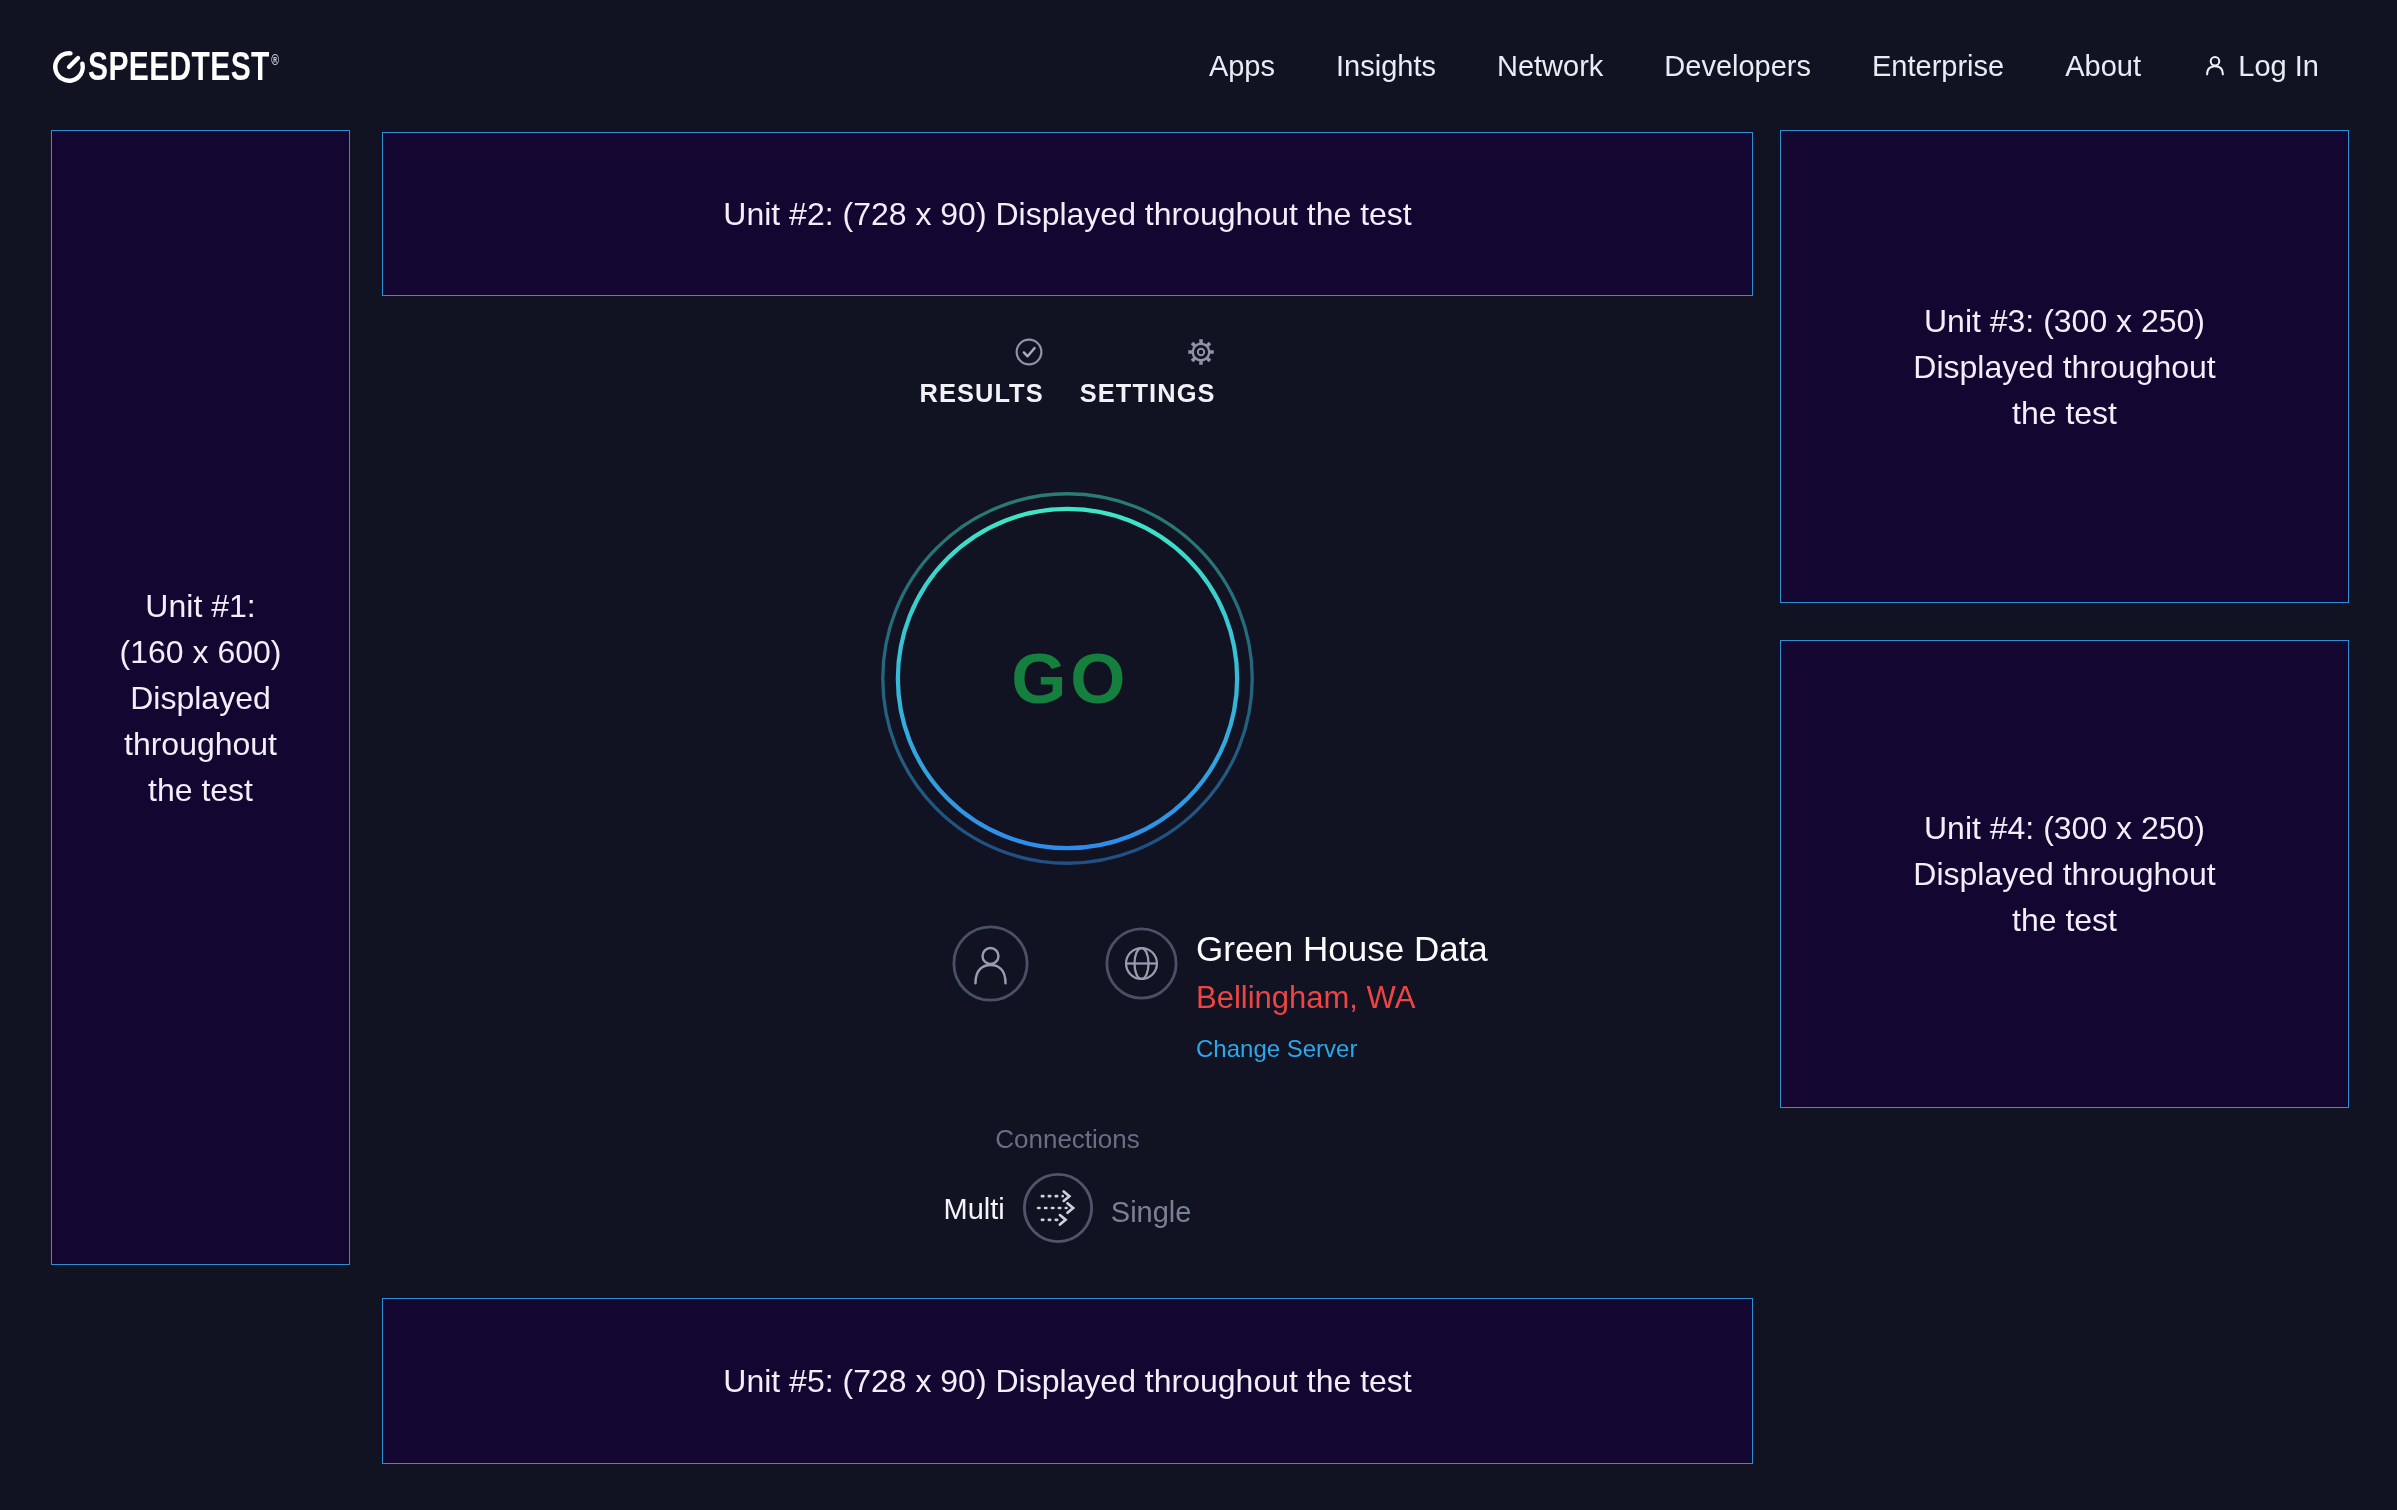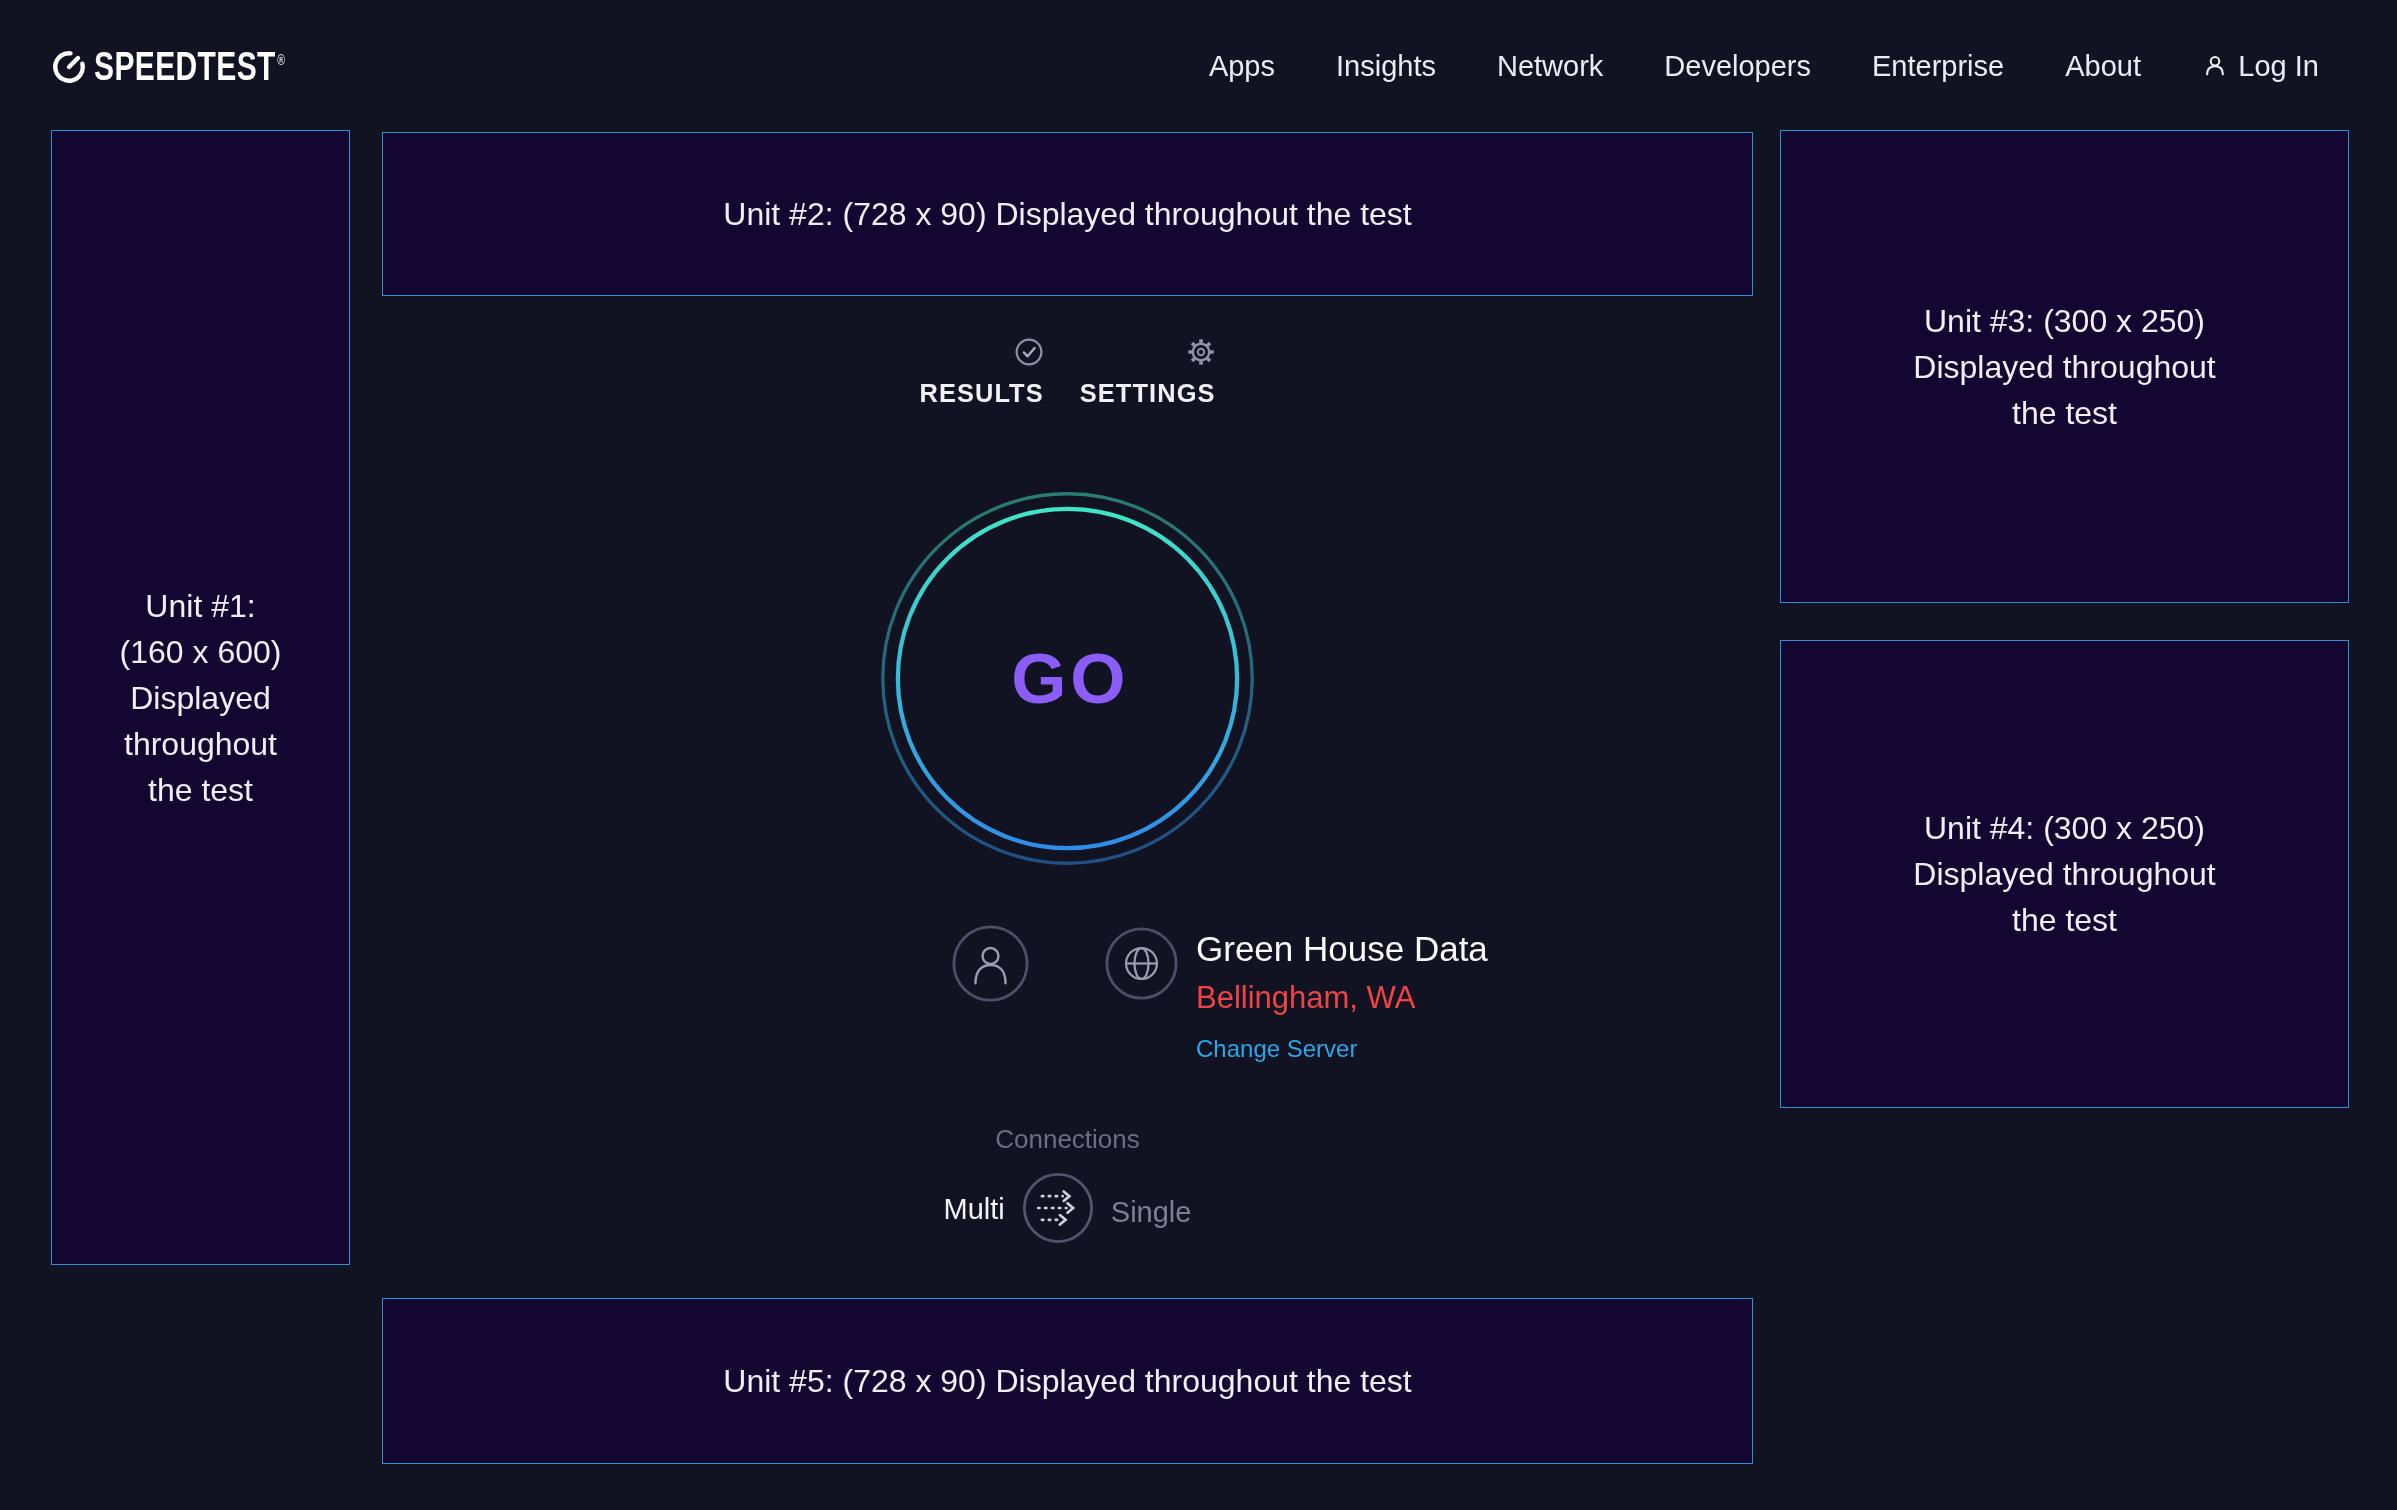--- a/index.html
+++ b/index.html
@@ -4,21 +4,21 @@
 <style>
   * { margin:0; padding:0; box-sizing:border-box; }
   html,body { background:#111322; }
   body { font-family:"Liberation Sans", sans-serif; }
   .page { position:relative; width:2397px; height:1510px; background:var(--page-bg,#111322); overflow:hidden; }
 
   
   .nav { position:absolute; top:0; left:0; right:0; height:132px;
          display:flex; align-items:center; justify-content:space-between;
          padding:0 78px 0 51px; }
-  .logo { display:flex; align-items:center; gap:7px; cursor:pointer; }
+  .logo { display:flex; align-items:center; gap:1px; cursor:pointer; }
   .logo-text { color:#ffffff; font-size:40px; font-weight:bold; white-space:nowrap;
                transform:scaleX(0.75); transform-origin:left center; display:inline-block; letter-spacing:0.5px; }
   .logo-tm { font-size:14px; vertical-align:15px; opacity:.8; margin-left:1.9px; }
   .nav-items { display:flex; align-items:center; gap:61px; }
   .nav-item { color:#e9ecf3; font-size:29px; font-weight:500; cursor:pointer; white-space:nowrap; }
   .login { display:flex; align-items:center; gap:10.4px; }
 
   
   .ad-unit { position:absolute; background:var(--ad-bg,#130631);
              border:1.9px solid var(--ad-border,#2e8fd5);
@@ -35,21 +35,21 @@
               display:flex; justify-content:center; align-items:center; gap:36px; }
   .tab { display:flex; align-items:flex-end; gap:12.2px; cursor:pointer;flex-direction:column; }
   .tab-label { color:#f0f2f7; font-size:25.4px; font-weight:bold; letter-spacing:1.1px; }
 
   
   .go-button { position:absolute; left:879px; top:490px; width:377px; height:377px;
                background:none; border:none; cursor:pointer; border-radius:50%; }
   .go-ring { position:absolute; left:0; top:0; }
   .go-label { position:absolute; left:0; top:0; width:100%; height:100%;
               display:flex; align-items:center; justify-content:center;
-              color:#8b5cf6; font-size:71px; font-weight:bold; letter-spacing:3.8px; padding-left:5.6px; }
+              color:#15803d; font-size:71px; font-weight:bold; letter-spacing:3.8px; padding-left:5.6px; }
 
   
   .isp-block { position:absolute; right:1461px; top:932px; text-align:right; }
   .isp-name { color:#ffffff; font-size:31px; font-weight:bold; line-height:34px; letter-spacing:0.5px; }
   .ip-mosaic { margin-top:19px; margin-left:auto; width:200px; height:24.5px; border-radius:1.9px;
       background-image:
         repeating-linear-gradient(0deg, rgba(8,8,18,.45) 0 5.6px, rgba(255,255,255,.10) 5.6px 9.4px,
             rgba(8,8,18,.18) 9.4px 16px, rgba(255,255,255,.06) 16px 24.5px),
         repeating-linear-gradient(90deg, #585c74 0 12.2px, #2c2e42 12.2px 21px, #4a4e66 21px 32px,
             #22243a 32px 44px, #5e627a 44px 55px, #33364c 55px 66px, #454963 66px 78px, #282a40 78px 90px); }

